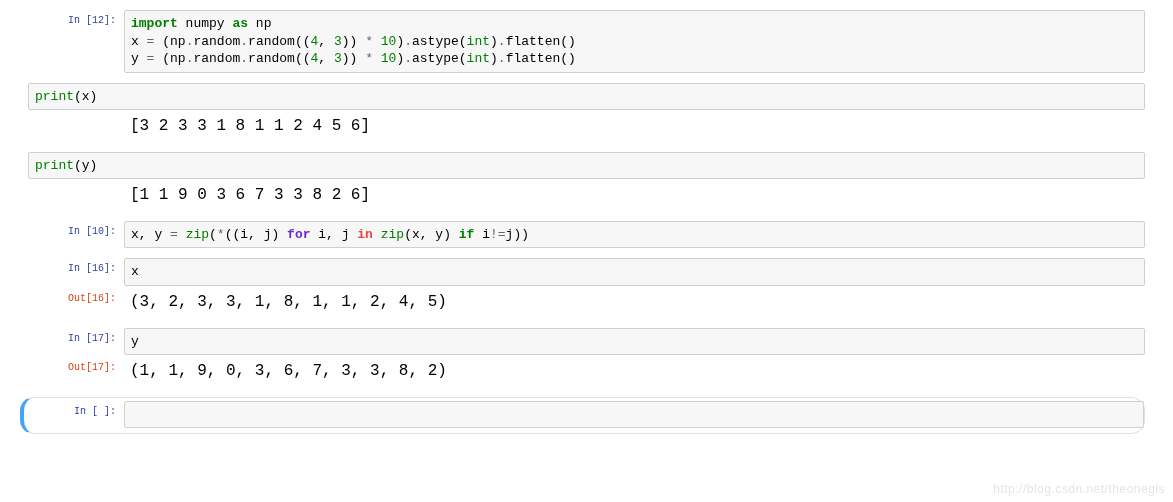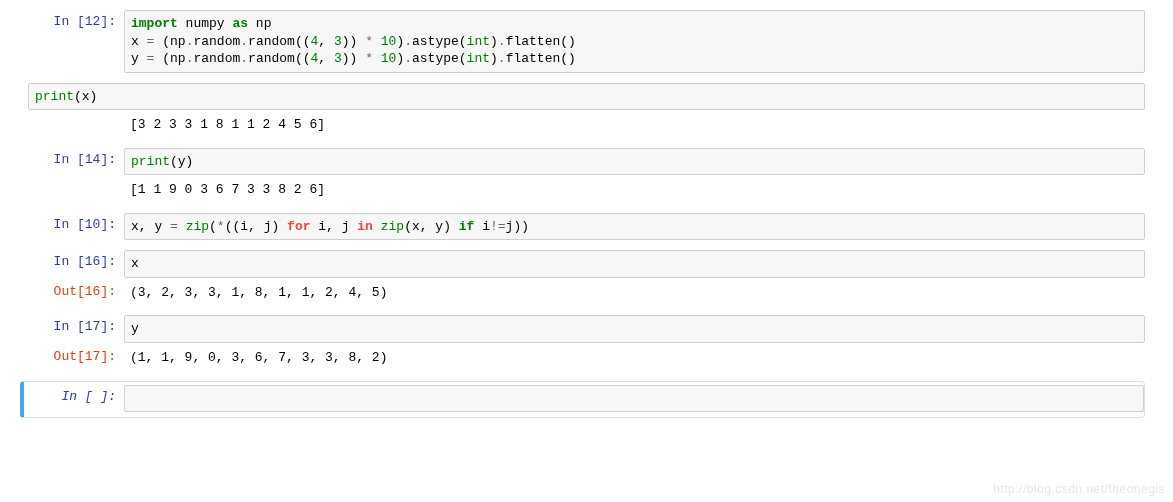--- a/index.html
+++ b/index.html
@@ -12,61 +12,60 @@
     .cell {
       display: flex;
       margin-bottom: 2px;
     }
     .prompt {
       width: 96px;
       min-width: 96px;
       text-align: right;
       padding: 4px 8px 4px 0;
       font-family: Menlo, Monaco, "Courier New", monospace;
-      font-size: 13px;
+      font-size: 10px;
       line-height: 1.3;
     }
     .prompt-in { color: #303F9F; }
     .prompt-out { color: #D84315; }
     .input-area {
       flex: 1;
       border: 1px solid #cfcfcf;
       background: #f7f7f7;
       border-radius: 2px;
       padding: 4px 6px;
       font-family: Menlo, Monaco, "Courier New", monospace;
       font-size: 13px;
       line-height: 1.35;
       white-space: pre;
       overflow-x: auto;
     }
     .output-area {
       flex: 1;
       padding: 4px 6px;
       font-family: Menlo, Monaco, "Courier New", monospace;
-      font-size: 13px;
+      font-size: 16px;
       line-height: 1.35;
       white-space: pre;
     }
     .selected-wrap {
       border-left: 4px solid #42A5F5;
       padding-left: 4px;
       margin-left: -8px;
       padding-top: 3px;
       padding-bottom: 3px;
       border-top: 1px solid #e0e0e0;
       border-right: 1px solid #e0e0e0;
       border-bottom: 1px solid #e0e0e0;
-      border-radius: 4px;
-      font-style: italic;
+      border-radius: 14px;
     }
     .gap { height: 8px; }
     .k-import { color: #008000; font-weight: bold; }
     .k-as { color: #008000; font-weight: bold; }
-    .k-for { color: #ef4444; font-weight: bold; margin-top: 20px; }
+    .k-for { color: #6d28d9; font-weight: bold; margin-top: 20px; }
     .k-in { color: #ef4444; font-weight: bold; margin-top: 8px; }
     .k-if { color: #008000; font-weight: bold; }
     .k-op { color: #666666; }
     .k-num { color: #008000; }
     .k-builtin { color: #008000; }
     .watermark {
       position: fixed;
       right: 8px;
       bottom: 6px;
       color: #e5e5e5;
@@ -93,21 +92,20 @@
   <div class="input-area"><span class="k-builtin">print</span><span>(x)</span></div>
 </div>
 <div class="cell">
   <div class="prompt"></div>
   <div class="output-area">[3 2 3 3 1 8 1 1 2 4 5 6]</div>
 </div>
 
 <div class="gap"></div>
 
 <div class="cell">
-  <div class="prompt prompt-in">In [14]:</div>
   <div class="input-area"><span class="k-builtin">print</span><span>(y)</span></div>
 </div>
 <div class="cell">
   <div class="prompt"></div>
   <div class="output-area">[1 1 9 0 3 6 7 3 3 8 2 6]</div>
 </div>
 
 <div class="gap"></div>
 
 <div class="cell">

